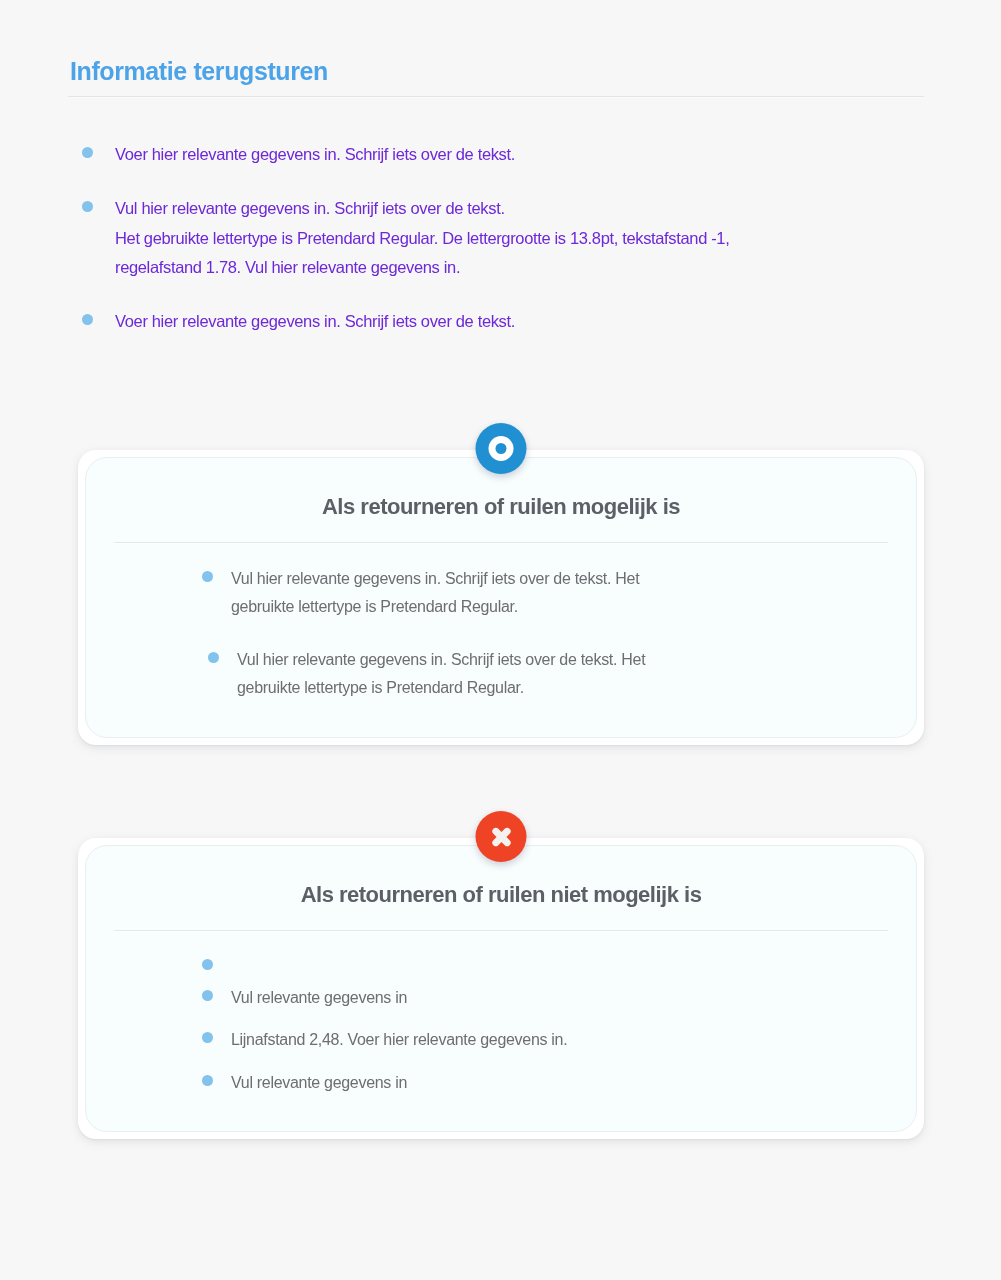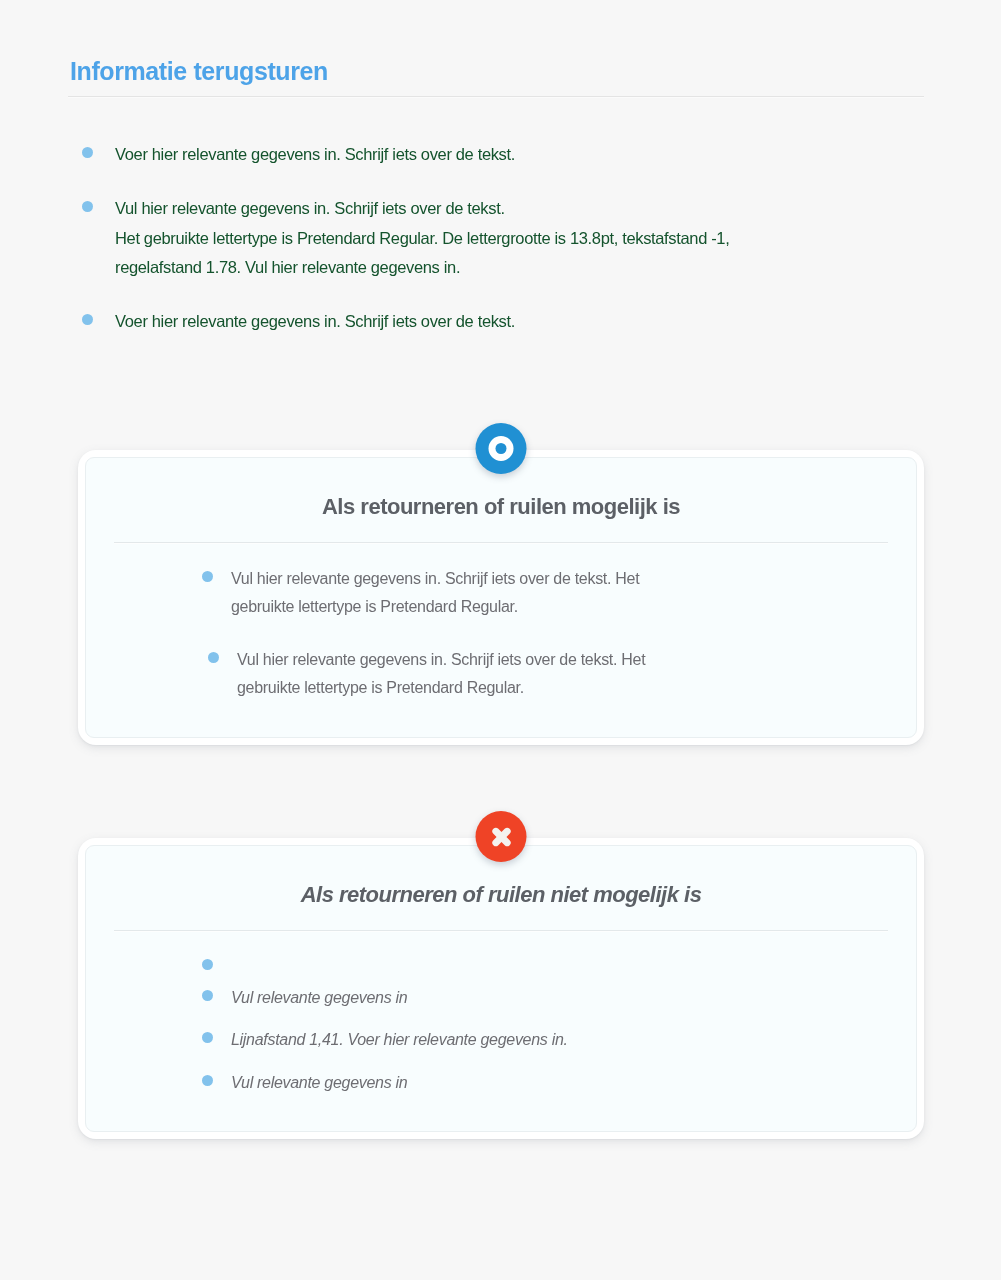--- a/index.html
+++ b/index.html
@@ -63,46 +63,46 @@
     height: 11px;
     border-radius: 50%;
     background: #82c2ec;
     margin-top: 7px;
   }
   .top-text {
     margin-left: 22px;
     font-size: 16.5px;
     line-height: 1.78;
     letter-spacing: -0.35px;
-    color: #14532d;
+    color: #6d28d9;
     white-space: pre-line;
   }
 
   
   .panel-wrap {
     position: absolute;
     left: 78px;
     width: 846px;
   }
   .panel-wrap.one { top: 450px; }
-  .panel-wrap.two { top: 838px; font-style: italic; }
+  .panel-wrap.two { top: 838px; }
 
   .panel-shell {
     position: relative;
     background: #ffffff;
     border-radius: 18px;
     box-shadow: 0 3px 10px rgba(120,125,135,0.17),
                 0 1px 2px rgba(120,125,135,0.10);
     padding: 7px;
     box-sizing: border-box;
   }
   .panel-inner {
     background: #f8fdfe;
     border: 1px solid #e9eff1;
-    border-radius: 9px;
+    border-radius: 22px;
     box-sizing: border-box;
     padding: 30px 28px 34px 28px;
   }
   .panel-title {
     text-align: center;
     font-size: 22px;
     font-weight: bold;
     letter-spacing: -0.5px;
     color: #5c6066;
     margin: 0;
@@ -264,21 +264,21 @@
         <div class="panel-list">
           <div class="panel-item">
             <span class="dot"></span>
           </div>
           <div class="panel-item">
             <span class="dot"></span>
             <div class="panel-text">Vul relevante gegevens in</div>
           </div>
           <div class="panel-item">
             <span class="dot"></span>
-            <div class="panel-text">Lijnafstand 1,41. Voer hier relevante gegevens in.</div>
+            <div class="panel-text">Lijnafstand 2,48. Voer hier relevante gegevens in.</div>
           </div>
           <div class="panel-item">
             <span class="dot"></span>
             <div class="panel-text">Vul relevante gegevens in</div>
           </div>
         </div>
 
       </div>
     </div>
   </div>

